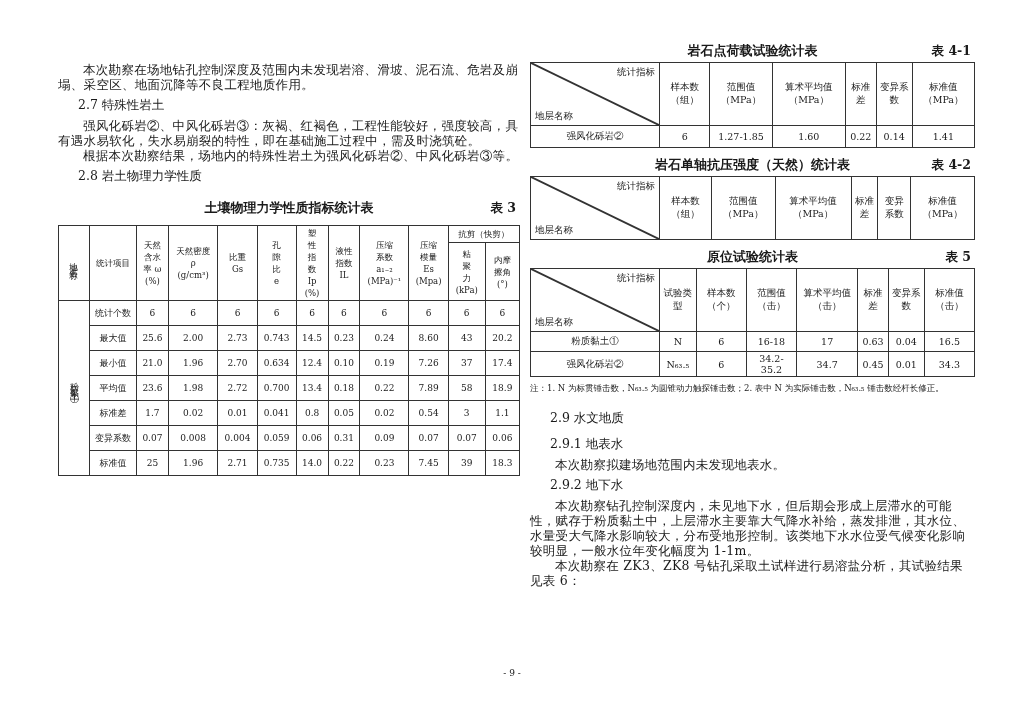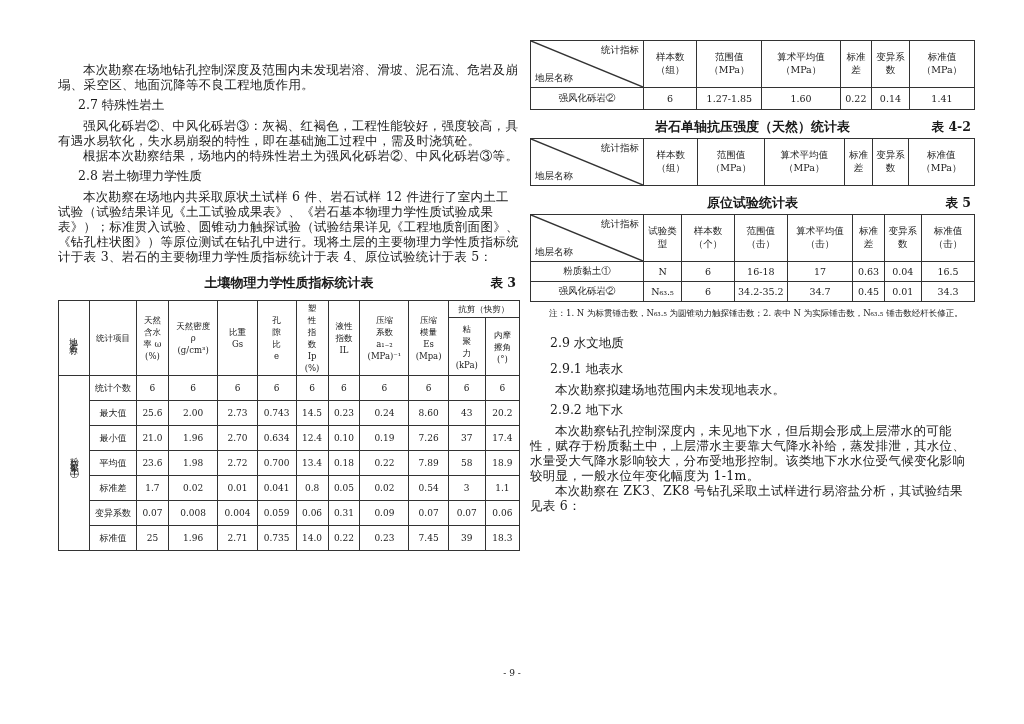--- a/index.html
+++ b/index.html
@@ -10,43 +10,42 @@
   }
   .page { position:absolute; top:0; left:0; width:1024px; height:724px; }
   .col-left { position:absolute; left:58px; top:62px; width:462px; }
   .col-right { position:absolute; left:530px; top:40px; width:445px; }
   p.body { margin:0; font-size:12.5px; line-height:15px; text-indent:25px; letter-spacing:0.3px; }
   h3.sec { margin:0; font-size:12.5px; line-height:26px; font-weight:normal; padding-left:20px; }
   .tbl-caption { position:relative; text-align:center; font-size:13px; font-weight:bold; height:22px; line-height:22px; }
   .tbl-caption .tblno { position:absolute; right:4px; top:0; font-size:12.5px; }
   table { border-collapse:collapse; width:100%; font-size:9.5px; }
   td, th { border:1px solid #333; text-align:center; vertical-align:middle; padding:1px 2px; font-weight:normal; }
-  .diag { position:relative; height:30px; padding:8px; }
+  .diag { position:relative; height:30px; padding:16px; }
   .diag svg { position:absolute; left:0; top:0; width:100%; height:100%; }
   .diag .tr { position:absolute; right:4px; top:3px; }
   .diag .bl { position:absolute; left:4px; bottom:2px; }
   .vtext { writing-mode:vertical-rl; letter-spacing:3px; }
   .t3 td { height:22px; font-size:9px; }
   .t3 th { font-size:8.5px; line-height:12px; }
-  .note { font-size:8.5px; margin-top:6px; white-space:nowrap;margin-left:19px; }
+  .note { font-size:8.5px; margin-top:6px; white-space:nowrap; }
   .pageno { position:absolute; left:0; width:1024px; top:668px; text-align:center; font-size:9px; }
   .gap8 { height:6px; }
 </style>
 </head>
 <body>
 
 <div class="page">
 
   <div class="col-left">
     <p class="body">本次勘察在场地钻孔控制深度及范围内未发现岩溶、滑坡、泥石流、危岩及崩塌、采空区、地面沉降等不良工程地质作用。</p>
     <h3 class="sec">2.7  特殊性岩土</h3>
     <p class="body">强风化砾岩②、中风化砾岩③：灰褐、红褐色，工程性能较好，强度较高，具有遇水易软化，失水易崩裂的特性，即在基础施工过程中，需及时浇筑砼。</p>
     <p class="body">根据本次勘察结果，场地内的特殊性岩土为强风化砾岩②、中风化砾岩③等。</p>
     <h3 class="sec">2.8  岩土物理力学性质</h3>
-    <p class="body">本次勘察在场地内共采取原状土试样 6 件、岩石试样 12 件进行了室内土工试验（试验结果详见《土工试验成果表》、《岩石基本物理力学性质试验成果表》）；标准贯入试验、圆锥动力触探试验（试验结果详见《工程地质剖面图》、《钻孔柱状图》）等原位测试在钻孔中进行。现将土层的主要物理力学性质指标统计于表 3、岩石的主要物理力学性质指标统计于表 4、原位试验统计于表 5：</p>
 
     <div style="height:8px"></div>
     <div class="tbl-caption">
       <span>土壤物理力学性质指标统计表</span>
       <span class="tblno">表 3</span>
     </div>
     <div style="height:6px"></div>
     <table class="t3">
       <thead>
         <tr>
@@ -206,20 +205,24 @@
             <td>7.45</td>
             <td>39</td>
             <td>18.3</td>
         </tr>
       </tbody>
     </table>
   </div>
 
   <div class="col-right">
 
+    <div class="tbl-caption">
+      <span>岩石点荷载试验统计表</span>
+      <span class="tblno">表 4-1</span>
+    </div>
     <table>
       <tbody>
           <tr>
         <th class="diag" style="width:96px">
           <svg viewBox="0 0 100 30" preserveAspectRatio="none">
                 <line x1="0" y1="0" x2="100" y2="30" stroke="#333" stroke-width="1"></line>
               </svg>
           <span class="tr">统计指标</span>
           <span class="bl">地层名称</span>
         </th>

